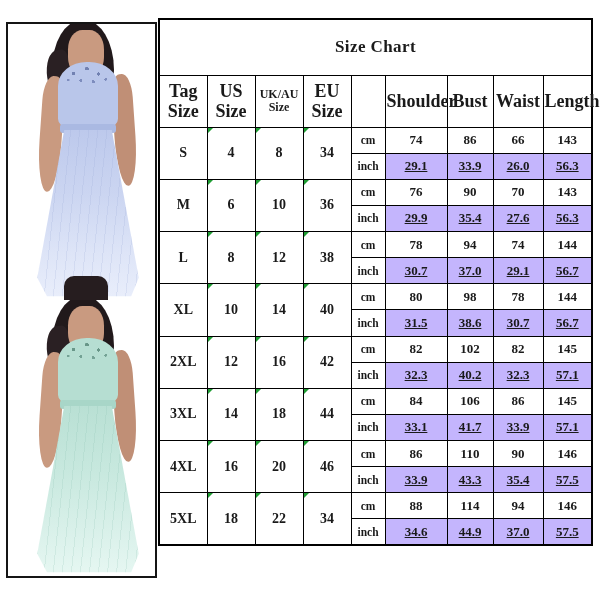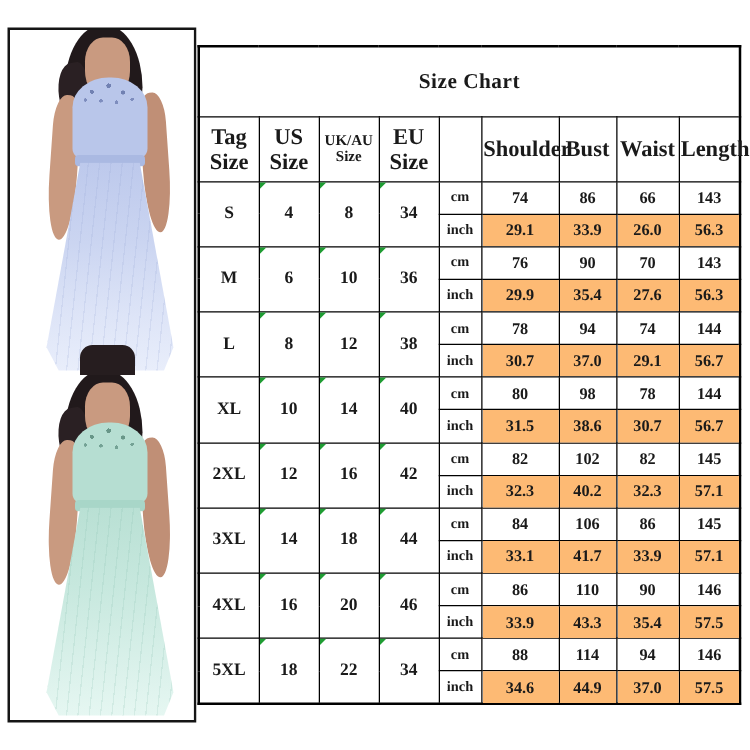--- a/index.html
+++ b/index.html
@@ -194,21 +194,21 @@
   .photo-2 .pleats {
     background: repeating-linear-gradient(96deg,
       rgba(135,190,174,.55) 0px, rgba(135,190,174,.55) 1px,
       rgba(255,255,255,0) 1px, rgba(255,255,255,0) 9px);
   }
 
   
   #chart-wrap {
     position: absolute;
     left: 158px;
-    top: 36px;
+    top: 18px;
     width: 433px;
     height: 528px;
   }
 
   table.size-chart {
     width: 100%;
     height: 100%;
     border-collapse: collapse;
     table-layout: fixed;
     background: #ffffff;
@@ -244,21 +244,21 @@
     font-size: 18px;
     line-height: 1.12;
     padding: 0 1px;
   }
   .hdr-cell.narrow { font-size: 12px; }
 
   
   .size-cell { font-size: 14px; }
   .unit-cell { font-size: 11.5px; margin-top: 20px; }
   .val-cell  { font-size: 13px; height: 25px; }
-  .val-cell.inch { background: #fdba74; }
+  .val-cell.inch { background: #c4b5fd; text-decoration: underline; }
 
   
   .mark::before {
     content: "";
     position: absolute;
     left: 0;
     top: 0;
     width: 0;
     height: 0;
     border-top: 5px solid #1f9d33;

